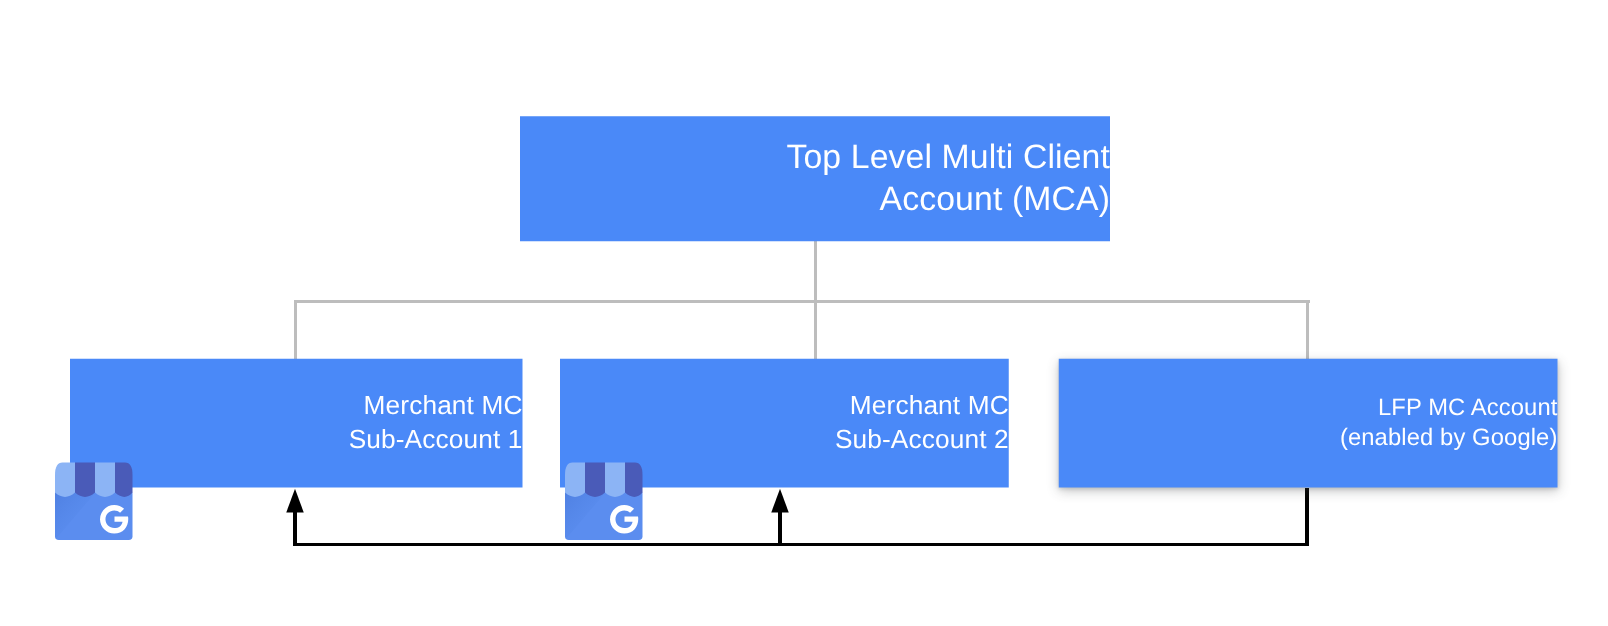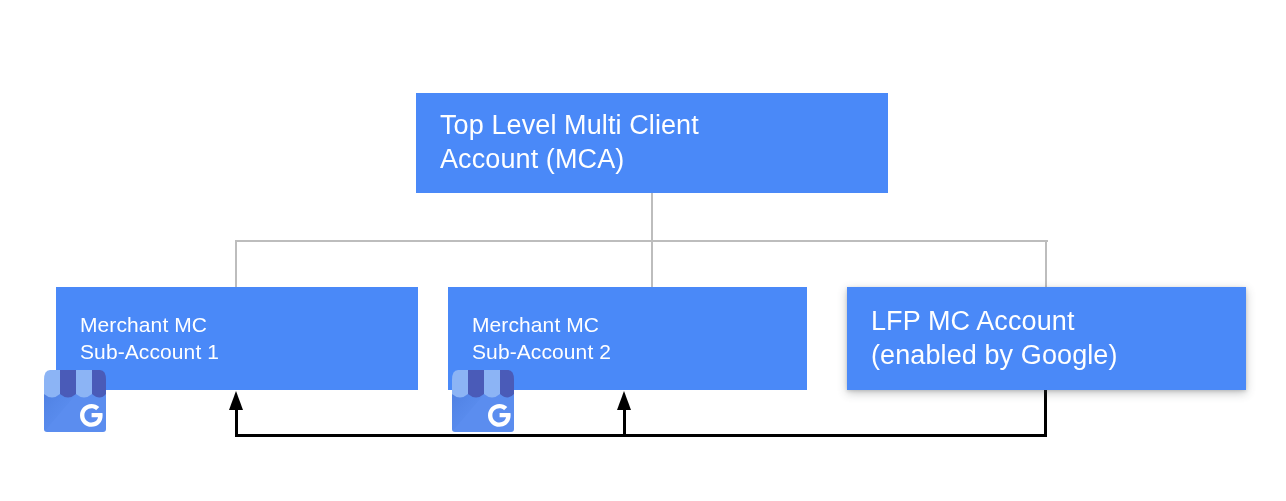--- a/index.html
+++ b/index.html
@@ -28,26 +28,25 @@
     height: 501px;
   }
 
   
   .node {
     position: absolute;
     box-sizing: border-box;
     display: flex;
     align-items: center;
     justify-content: center;
-    text-align: left;
+    text-align: right;
     color: #ffffff;
     line-height: 1.25;
     letter-spacing: 0.1px;
     user-select: none;
-    padding-left: 24px;
   }
   .node-label {
     display: block;
     width: 100%;
     white-space: pre-line;
   }
 
   #node-mca {
     left: 416px;
     top: 93px;
@@ -70,21 +69,21 @@
     width: 359px;
     height: 103px;
     font-size: 21px;
   }
 
   #node-lfp {
     left: 847px;
     top: 287px;
     width: 399px;
     height: 103px;
-    font-size: 27px;
+    font-size: 19px;
     box-shadow: 0 3px 9px rgba(60, 64, 67, 0.30), 0 1px 3px rgba(60, 64, 67, 0.18);
   }
 
   
   .gbp-icon {
     position: absolute;
     width: 74px;
     height: 74px;
   }
   #gbp-icon-1 { left: 38px; top: 364px; }

